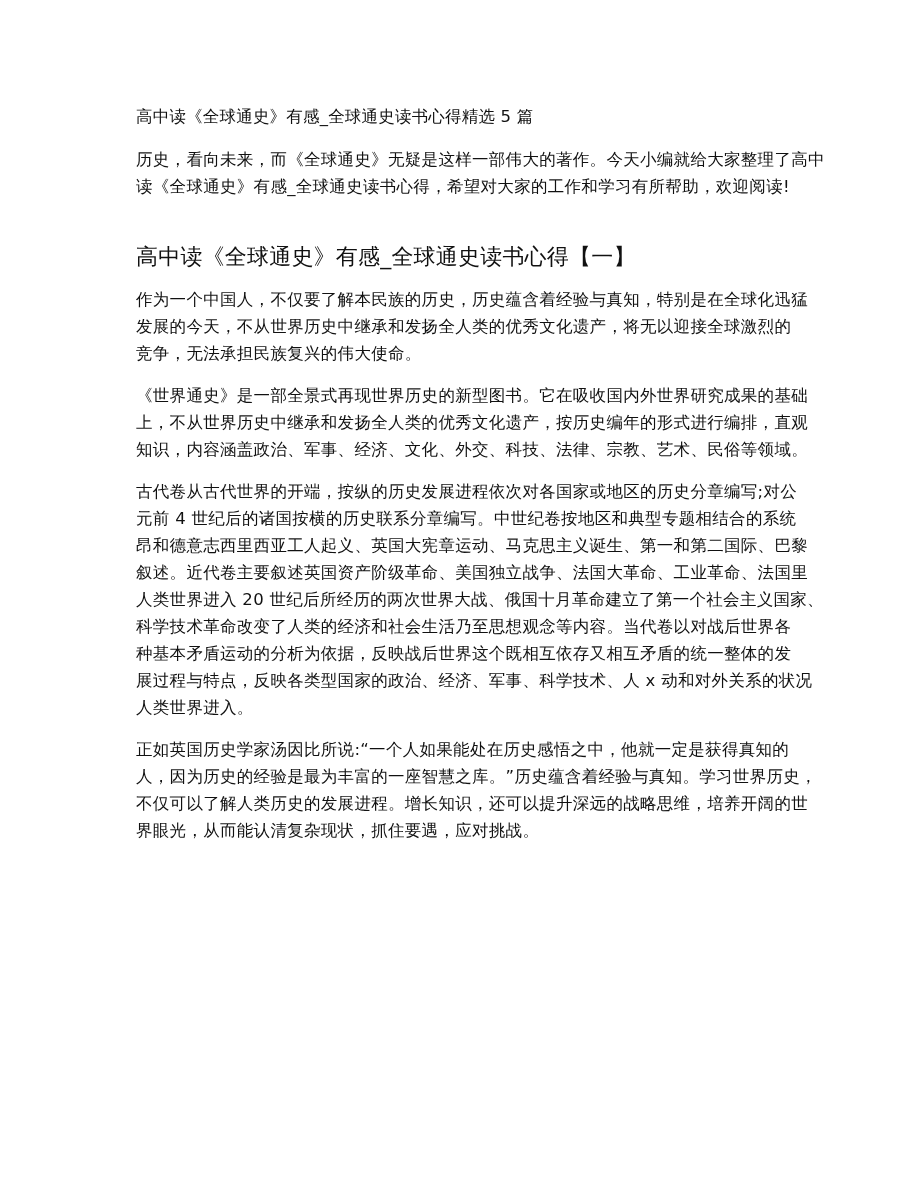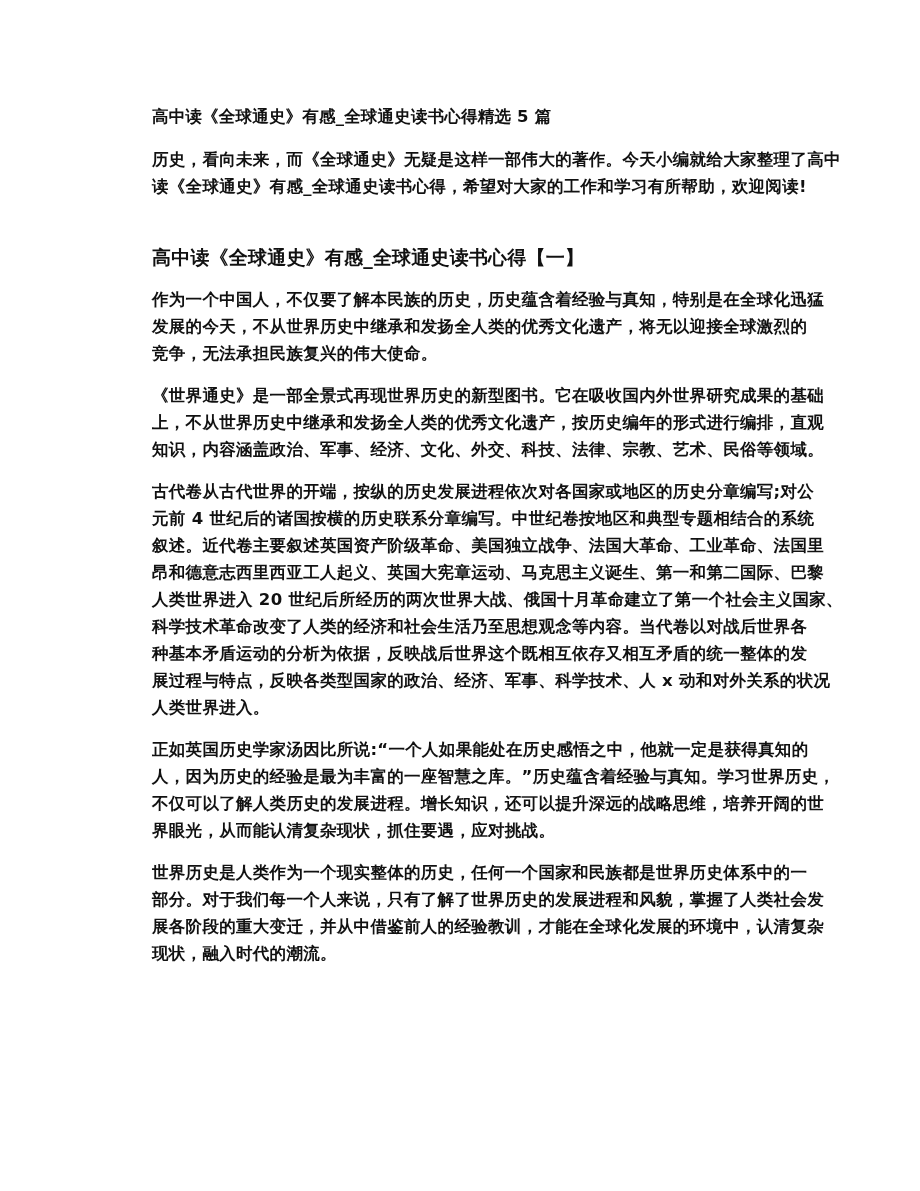--- a/index.html
+++ b/index.html
@@ -1,21 +1,21 @@
 <!DOCTYPE html>
 <html><head>
 <meta charset="utf-8">
 <style>
   html, body { margin: 0; padding: 0; background: #ffffff; }
   body { width: 920px; height: 1191px; position: relative; overflow: hidden;
          font-family: "DejaVu Sans", "Liberation Sans", sans-serif; color: #111; }
-  .page { position: absolute; left: 152px; top: 104px; width: 650px; font-weight: bold; }
+  .page { position: absolute; left: 136px; top: 104px; width: 650px; }
   .doc-title { font-size: 16.5px; line-height: 26px; margin: 0 0 16px 0; letter-spacing: 0.2px; }
   .para { font-size: 16.5px; line-height: 27px; margin: 0 0 15px 0; letter-spacing: 0.3px; text-align: justify; }
-  .section-title { font-size: 19px; line-height: 26px; margin: 44px 0 16px 0; letter-spacing: 0.2px; }
+  .section-title { font-size: 22px; line-height: 26px; margin: 44px 0 16px 0; letter-spacing: 0.2px; }
   .line { display: block; white-space: nowrap; }
 </style>
 </head>
 <body>
 
 <div class="page">
   <div class="doc-title">高中读《全球通史》有感_全球通史读书心得精选 5 篇</div>
 
   <div class="para">
     <span class="line">历史，看向未来，而《全球通史》无疑是这样一部伟大的著作。今天小编就给大家整理了高中</span>
@@ -32,35 +32,29 @@
 
   <div class="para">
     <span class="line">《世界通史》是一部全景式再现世界历史的新型图书。它在吸收国内外世界研究成果的基础</span>
     <span class="line">上，不从世界历史中继承和发扬全人类的优秀文化遗产，按历史编年的形式进行编排，直观</span>
     <span class="line">知识，内容涵盖政治、军事、经济、文化、外交、科技、法律、宗教、艺术、民俗等领域。</span>
   </div>
 
   <div class="para">
     <span class="line">古代卷从古代世界的开端，按纵的历史发展进程依次对各国家或地区的历史分章编写;对公</span>
     <span class="line">元前 4 世纪后的诸国按横的历史联系分章编写。中世纪卷按地区和典型专题相结合的系统</span>
+    <span class="line">昂和德意志西里西亚工人起义、英国大宪章运动、马克思主义诞生、第一和第二国际、巴黎</span>
     <span class="line">叙述。近代卷主要叙述英国资产阶级革命、美国独立战争、法国大革命、工业革命、法国里</span>
-    <span class="line">昂和德意志西里西亚工人起义、英国大宪章运动、马克思主义诞生、第一和第二国际、巴黎</span>
     <span class="line">人类世界进入 20 世纪后所经历的两次世界大战、俄国十月革命建立了第一个社会主义国家、</span>
     <span class="line">科学技术革命改变了人类的经济和社会生活乃至思想观念等内容。当代卷以对战后世界各</span>
     <span class="line">种基本矛盾运动的分析为依据，反映战后世界这个既相互依存又相互矛盾的统一整体的发</span>
     <span class="line">展过程与特点，反映各类型国家的政治、经济、军事、科学技术、人 x 动和对外关系的状况</span>
     <span class="line">人类世界进入。</span>
   </div>
 
   <div class="para">
     <span class="line">正如英国历史学家汤因比所说:“一个人如果能处在历史感悟之中，他就一定是获得真知的</span>
     <span class="line">人，因为历史的经验是最为丰富的一座智慧之库。”历史蕴含着经验与真知。学习世界历史，</span>
     <span class="line">不仅可以了解人类历史的发展进程。增长知识，还可以提升深远的战略思维，培养开阔的世</span>
     <span class="line">界眼光，从而能认清复杂现状，抓住要遇，应对挑战。</span>
   </div>
 
-  <div class="para">
-    <span class="line">世界历史是人类作为一个现实整体的历史，任何一个国家和民族都是世界历史体系中的一</span>
-    <span class="line">部分。对于我们每一个人来说，只有了解了世界历史的发展进程和风貌，掌握了人类社会发</span>
-    <span class="line">展各阶段的重大变迁，并从中借鉴前人的经验教训，才能在全球化发展的环境中，认清复杂</span>
-    <span class="line">现状，融入时代的潮流。</span>
-  </div>
 </div>
 
 </body></html>

